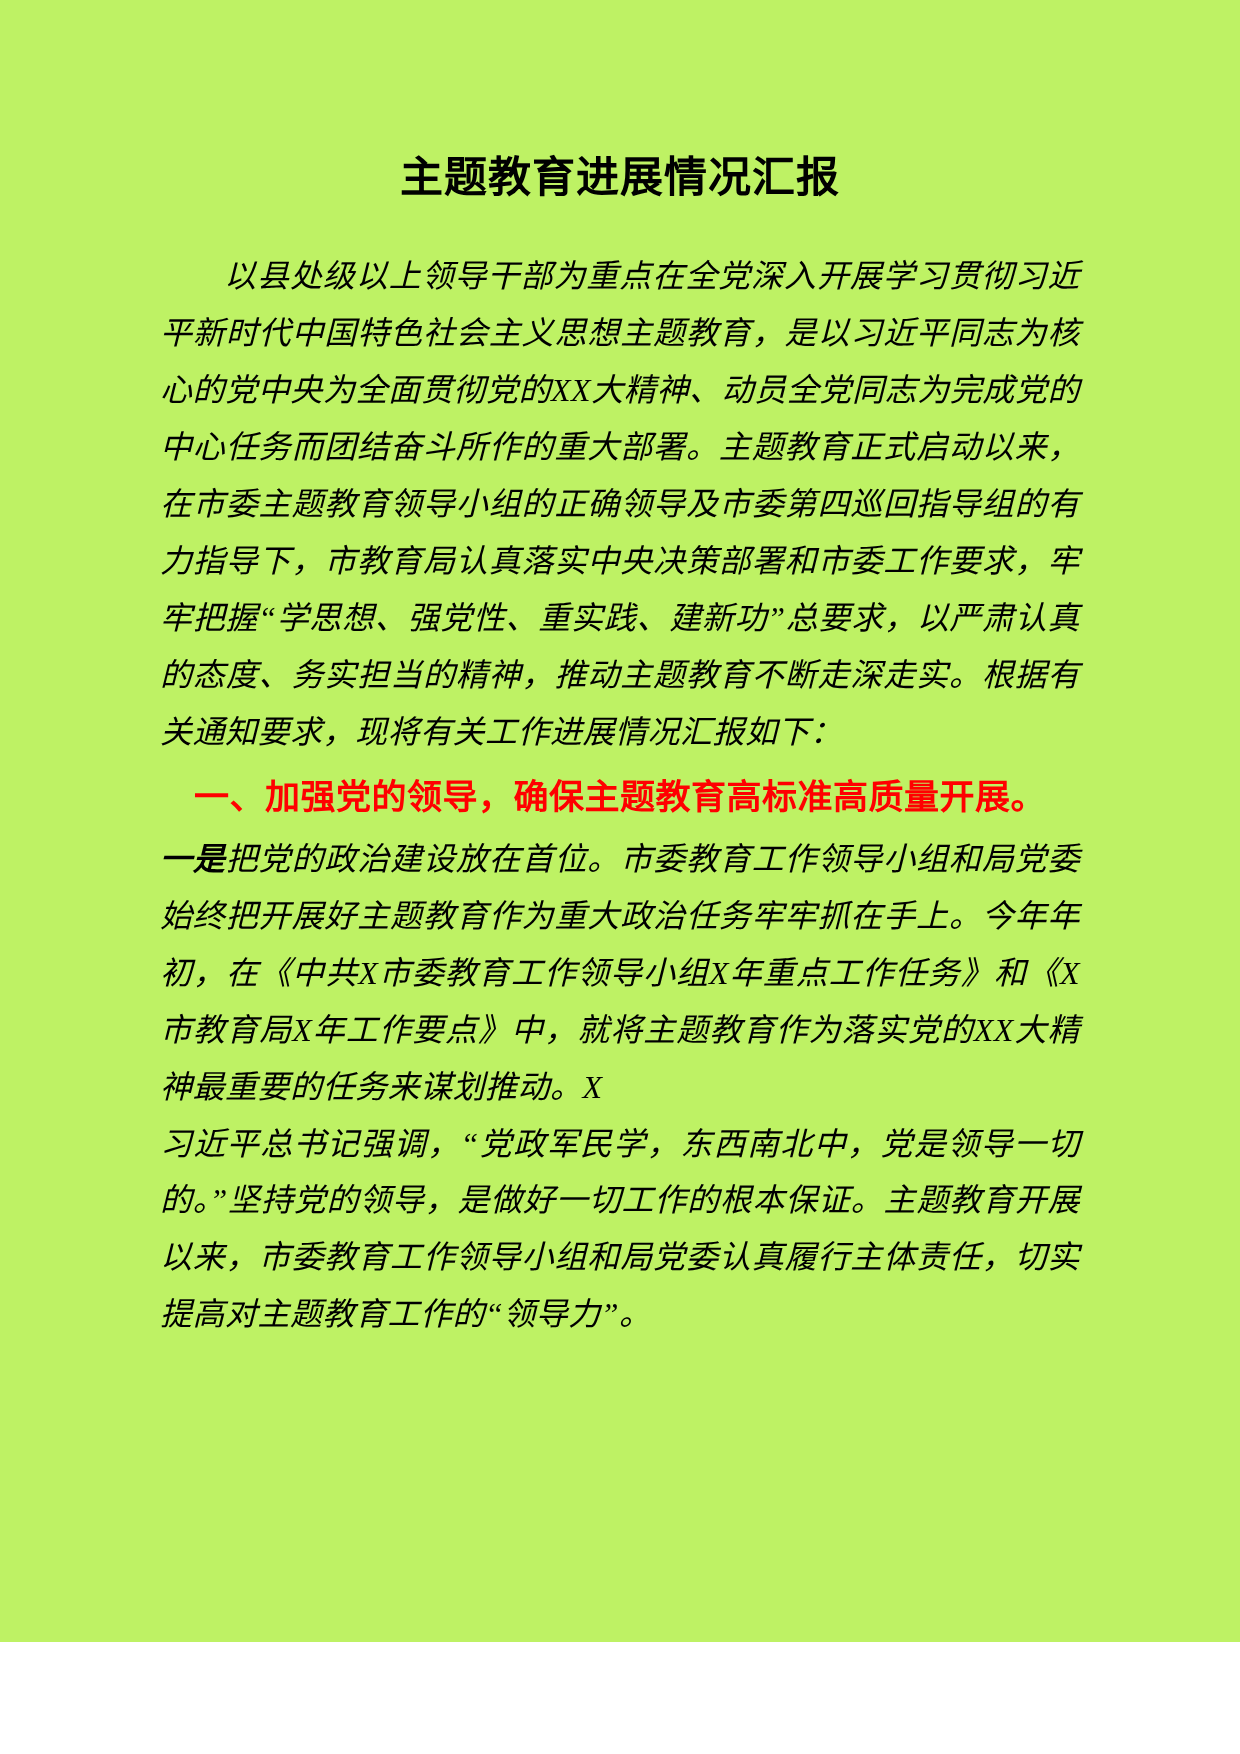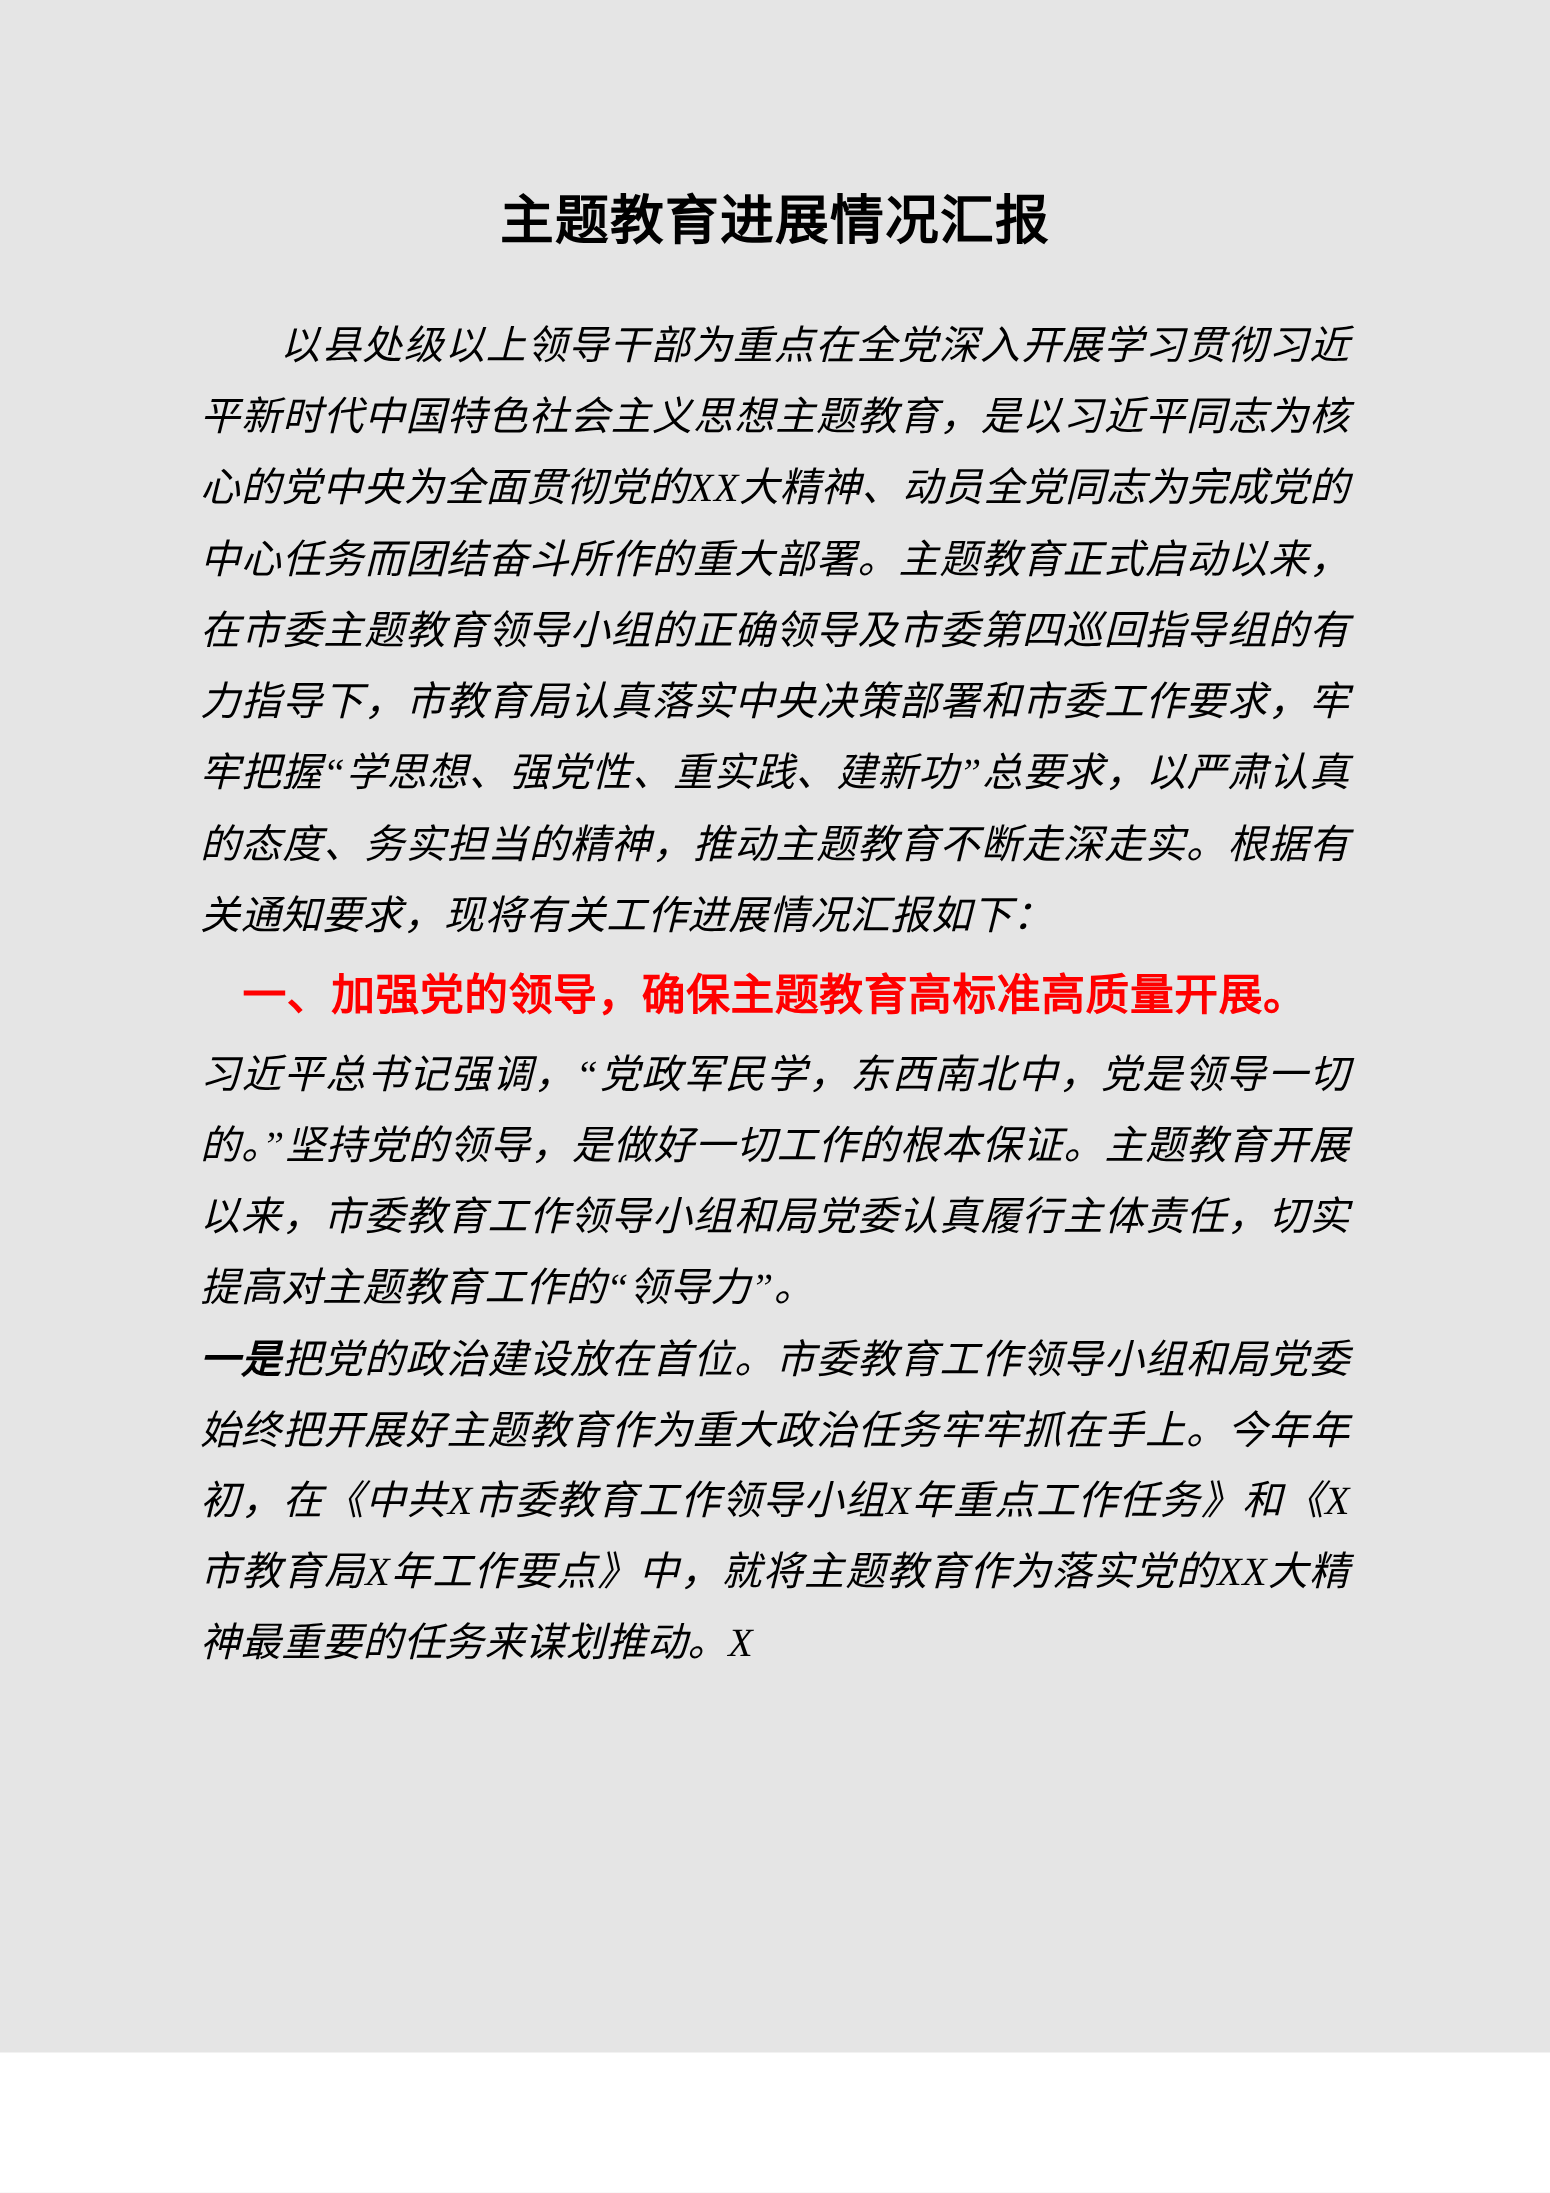--- a/index.html
+++ b/index.html
@@ -12,21 +12,21 @@
     height: 1754px;
     font-family: "Liberation Serif", "DejaVu Serif", serif;
     color: #000000;
     overflow: hidden;
   }
   .page {
     box-sizing: border-box;
     width: 1240px;
     height: 1642px;
     padding: 150px 160px 120px 160px;
-    background: #e5e5e5;
+    background: #bef264;
     position: relative;
   }
   .doc-title {
     font-family: "Liberation Sans", "DejaVu Sans", sans-serif;
     font-weight: bold;
     font-size: 43px;
     line-height: 1.3;
     text-align: center;
     letter-spacing: 1px;
     margin: 0 0 42px 0;
@@ -63,17 +63,17 @@
 <body>
 
 <div class="page">
 
   <h1 class="doc-title">主题教育进展情况汇报</h1>
 
   <p class="para indent">以县处级以上领导干部为重点在全党深入开展学习贯彻习近平新时代中国特色社会主义思想主题教育，是以习近平同志为核心的党中央为全面贯彻党的XX大精神、动员全党同志为完成党的中心任务而团结奋斗所作的重大部署。主题教育正式启动以来，在市委主题教育领导小组的正确领导及市委第四巡回指导组的有力指导下，市教育局认真落实中央决策部署和市委工作要求，牢牢把握“学思想、强党性、重实践、建新功”总要求，以严肃认真的态度、务实担当的精神，推动主题教育不断走深走实。根据有关通知要求，现将有关工作进展情况汇报如下：</p>
 
   <p class="heading-red">一、加强党的领导，确保主题教育高标准高质量开展。</p>
 
+  <p class="para"><span class="lead-bold">一是</span><span>把党的政治建设放在首位。市委教育工作领导小组和局党委始终把开展好主题教育作为重大政治任务牢牢抓在手上。今年年初，在《中共X市委教育工作领导小组X年重点工作任务》和《X市教育局X年工作要点》中，就将主题教育作为落实党的XX大精神最重要的任务来谋划推动。X</span></p>
+
   <p class="para">习近平总书记强调，“党政军民学，东西南北中，党是领导一切的。”坚持党的领导，是做好一切工作的根本保证。主题教育开展以来，市委教育工作领导小组和局党委认真履行主体责任，切实提高对主题教育工作的“领导力”。</p>
-
-  <p class="para"><span class="lead-bold">一是</span><span>把党的政治建设放在首位。市委教育工作领导小组和局党委始终把开展好主题教育作为重大政治任务牢牢抓在手上。今年年初，在《中共X市委教育工作领导小组X年重点工作任务》和《X市教育局X年工作要点》中，就将主题教育作为落实党的XX大精神最重要的任务来谋划推动。X</span></p>
 
 </div>
 
 </body></html>

